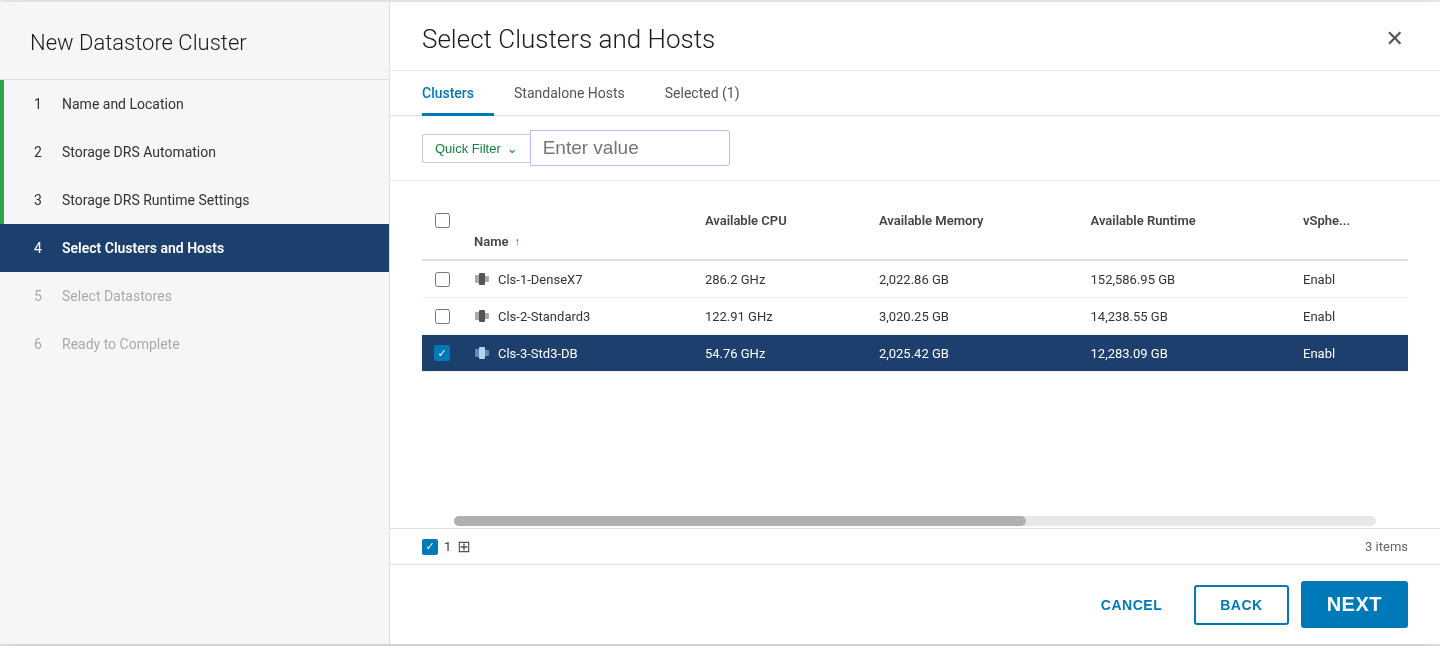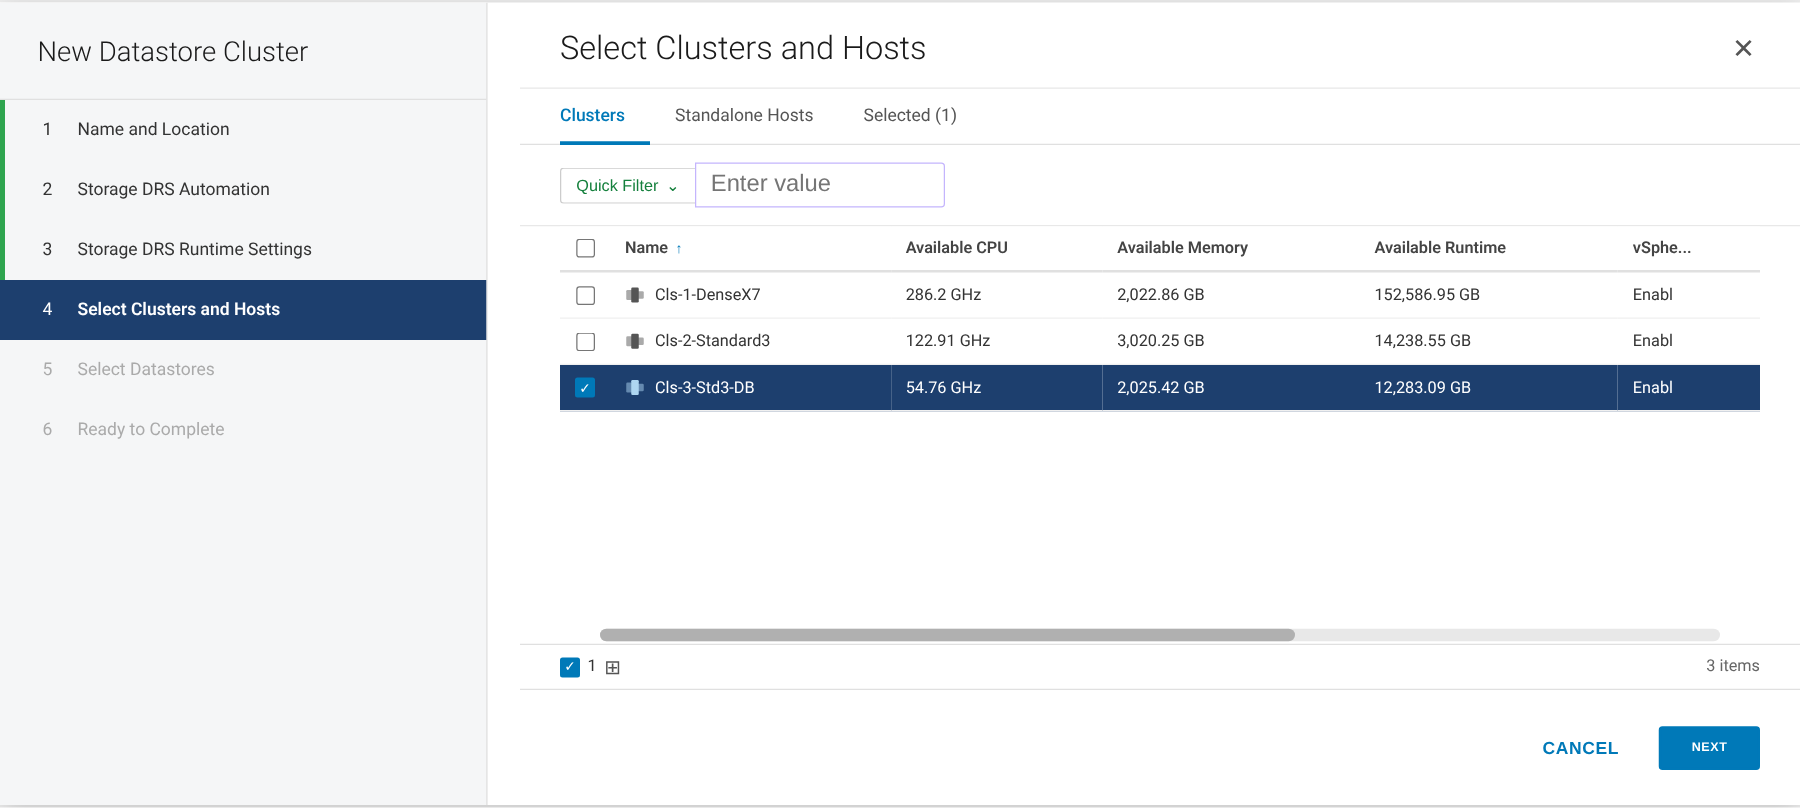--- a/index.html
+++ b/index.html
@@ -12,21 +12,20 @@
       min-height: 100vh;
       font-size: 14px;
     }
     .dialog {
       width: 1440px;
       height: 642px;
       background: #fff;
       display: flex;
       box-shadow: 0 4px 20px rgba(0,0,0,0.2);
       overflow: hidden;
-      gap: 26px;
     }
     
     .sidebar {
       width: 390px;
       min-width: 390px;
       background: #f5f6f7;
       border-right: 1px solid #e0e0e0;
       display: flex;
       flex-direction: column;
       padding: 0;
@@ -178,20 +177,21 @@
       color: #444;
       font-weight: 600;
       white-space: nowrap;
       background: #fff;
     }
     th:first-child { width: 40px; padding: 10px 8px; }
     .th-name {
       display: flex;
       align-items: center;
       gap: 6px;
+      margin-top: 43px;
     }
     .sort-icon { color: #0079b8; font-size: 11px; }
     td {
       padding: 10px 12px;
       font-size: 13px;
       color: #333;
       border-bottom: 1px solid #f0f0f0;
     }
     td:first-child { width: 40px; padding: 10px 8px; }
     tr.selected-row {
@@ -270,21 +270,21 @@
       width: 62%;
       background: #b0b0b0;
       border-radius: 5px;
     }
 
     
     .action-bar {
       display: flex;
       align-items: center;
       justify-content: flex-end;
-      padding: 28px 32px;
+      padding: 16px 32px;
       border-top: 1px solid #e0e0e0;
       gap: 12px;
     }
     .btn-cancel {
       background: none;
       border: none;
       color: #0079b8;
       font-size: 14px;
       font-weight: 600;
       cursor: pointer;
@@ -299,21 +299,21 @@
       font-weight: 600;
       cursor: pointer;
       padding: 10px 24px;
       border-radius: 3px;
       letter-spacing: 0.5px;
     }
     .btn-next {
       background: #0079b8;
       border: 2px solid #0079b8;
       color: #fff;
-      font-size: 10px;
+      font-size: 20px;
       font-weight: 600;
       cursor: pointer;
       padding: 10px 24px;
       border-radius: 3px;
       letter-spacing: 0.5px;
     }
 
     .scrollbar-row {
       padding: 6px 32px 2px;
     }
@@ -482,16 +482,17 @@
       <div class="footer-selected">
         <div class="checked-blue">✓</div>
         <span>1</span>
         <span style="font-size:16px; color:#555;">⊞</span>
       </div>
       <div class="footer-count">3 items</div>
     </div>
 
     <div class="action-bar">
       <button class="btn-cancel">CANCEL</button>
+      <button class="btn-back">BACK</button>
       <button class="btn-next">NEXT</button>
     </div>
   </div>
 </div>
 
 </body></html>

